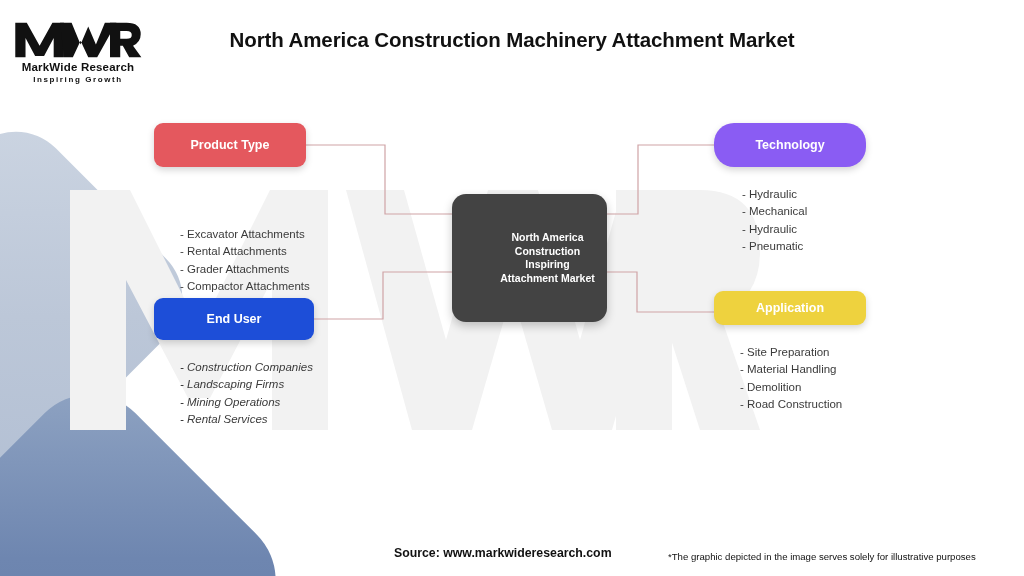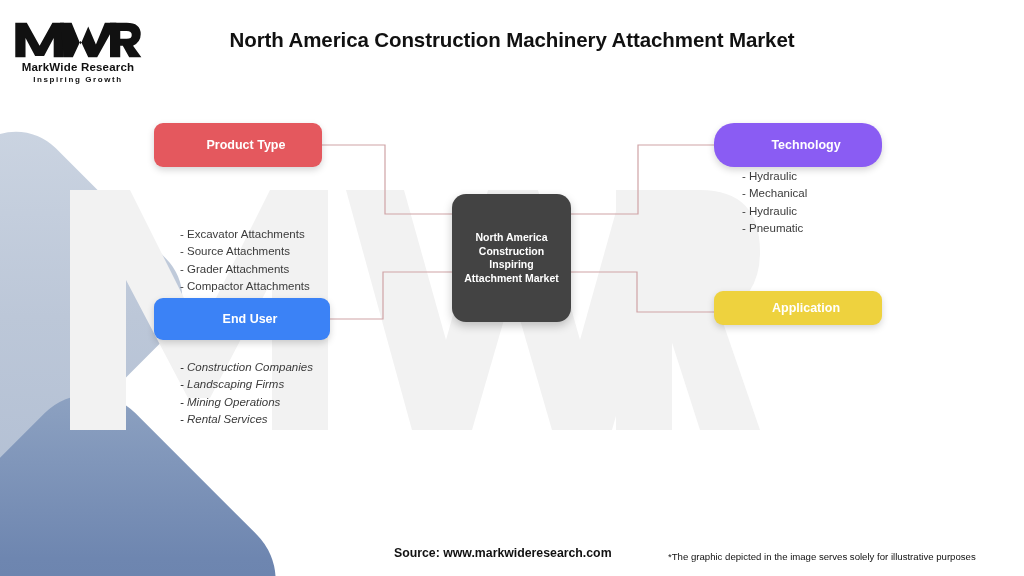--- a/index.html
+++ b/index.html
@@ -54,43 +54,43 @@
   #connectors{position:absolute;left:0;top:0;width:1024px;height:576px;}
 
   
   .node{
     position:absolute;
     border-radius:9px;
     display:flex;align-items:center;justify-content:center;
     color:#ffffff;font-weight:bold;font-size:12.5px;
     box-shadow:0 3px 7px rgba(0,0,0,.17);
     text-align:center;
-    padding-left:16px;
   }
   #node-product{left:154px;top:123px;width:152px;height:44px;background:#e4585e;}
   #node-tech{left:714px;top:123px;width:152px;height:44px;background:#8a5cf3;border-radius:20px;}
-  #node-enduser{left:154px;top:298px;width:160px;height:42px;background:#3b82f6;}
+  #node-enduser{left:154px;top:298px;width:160px;height:42px;background:#1d4ed8;}
   #node-application{left:714px;top:291px;width:152px;height:34px;background:#eed23e;}
 
   #node-center{
     position:absolute;left:452px;top:194px;width:119px;height:128px;
     background:#434343;border-radius:14px;
     display:flex;align-items:center;justify-content:center;
     box-shadow:0 4px 10px rgba(0,0,0,.22);
+    padding-left:36px;
   }
   #node-center .ctext{
     color:#fff;font-weight:bold;font-size:10.5px;line-height:13.5px;
     text-align:center;padding:0 6px;
   }
 
   
   .bullets{position:absolute;font-size:11.5px;line-height:17.3px;color:#3b3b3b;}
   .bullets div{white-space:nowrap;}
   #bullets-product{left:180px;top:178px;margin-top:48px;}
-  #bullets-tech{left:742px;top:168px;}
+  #bullets-tech{left:742px;top:186px;}
   #bullets-enduser{left:180px;top:359px;font-style:italic;}
   #bullets-application{left:740px;top:344px;}
 
   
   #source{
     position:absolute;left:394px;top:546px;
     font-size:12.3px;font-weight:bold;color:#111;white-space:nowrap;
   }
   #disclaimer{
     position:absolute;left:668px;top:551px;
@@ -147,21 +147,21 @@
       <span>Inspiring</span><br>
       <span>Attachment Market</span>
     </div>
   </div>
 
   <div class="node" id="node-product">
     <span>Product Type</span>
   </div>
   <div class="bullets" id="bullets-product">
     <div>- Excavator Attachments</div>
-    <div>- Source Attachments</div>
+    <div>- Rental Attachments</div>
     <div>- Grader Attachments</div>
     <div>- Compactor Attachments</div>
   </div>
 
   <div class="node" id="node-tech">
     <span>Technology</span>
   </div>
   <div class="bullets" id="bullets-tech">
     <div>- Hydraulic</div>
     <div>- Mechanical</div>
@@ -175,17 +175,23 @@
   <div class="bullets" id="bullets-enduser">
     <div>- Construction Companies</div>
     <div>- Landscaping Firms</div>
     <div>- Mining Operations</div>
     <div>- Rental Services</div>
   </div>
 
   <div class="node" id="node-application">
     <span>Application</span>
   </div>
+  <div class="bullets" id="bullets-application">
+    <div>- Site Preparation</div>
+    <div>- Material Handling</div>
+    <div>- Demolition</div>
+    <div>- Road Construction</div>
+  </div>
 
   <div id="disclaimer">*The graphic depicted in the image serves solely for illustrative purposes</div>
   <div id="source">Source: www.markwideresearch.com</div>
 
 </div>
 
 </body></html>

